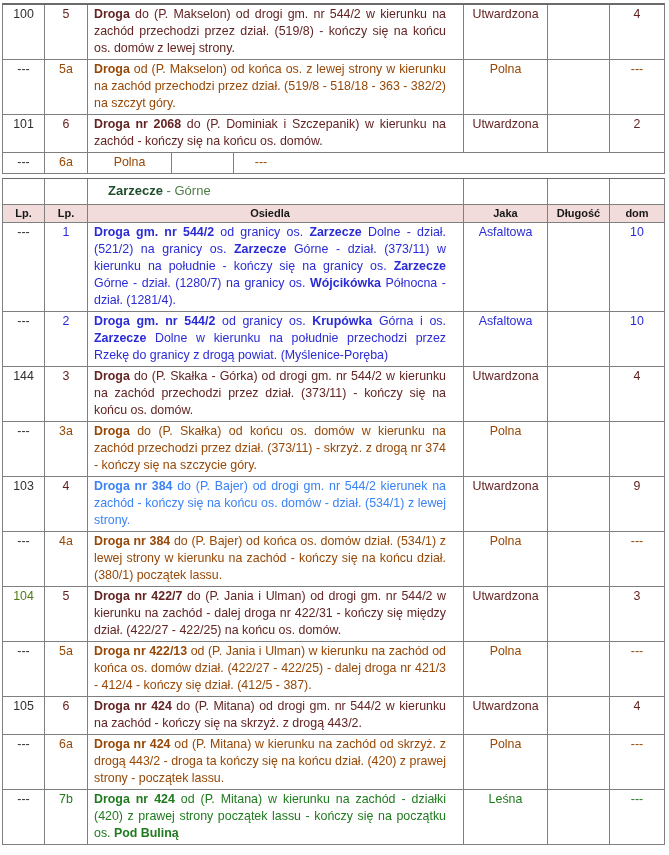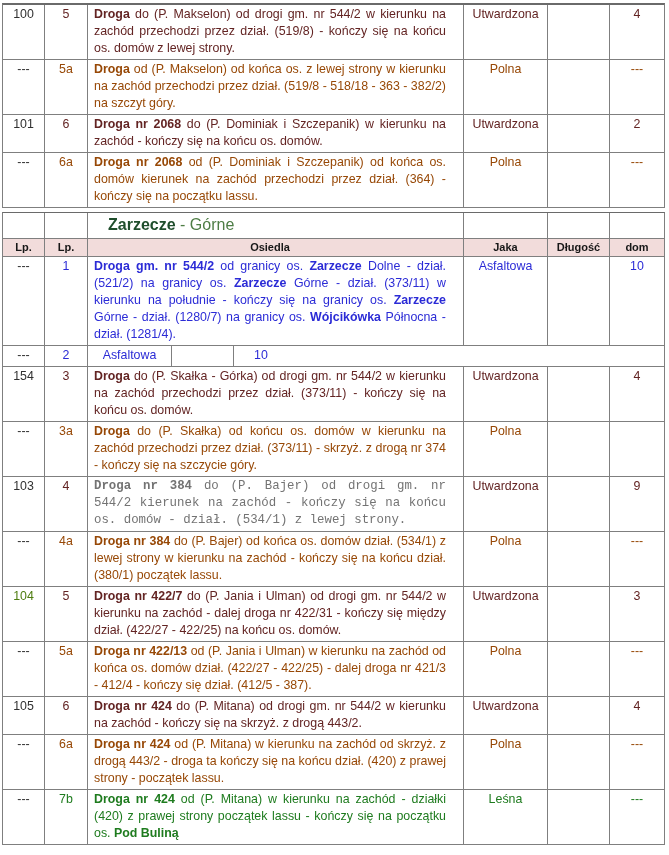--- a/index.html
+++ b/index.html
@@ -34,21 +34,21 @@
   .cell:last-child{border-right:none;}
   .c-lp1{width:42px;text-align:center;flex:0 0 auto;}
   .c-lp2{width:43px;text-align:center;flex:0 0 auto;}
   .c-desc{flex:1 1 auto;text-align:justify;padding-left:6px;padding-right:17px;}
   .c-jaka{width:84px;text-align:center;flex:0 0 auto;}
   .c-dlu{width:62px;flex:0 0 auto;}
   .c-dom{width:54px;text-align:center;flex:0 0 auto;}
   .b{font-weight:bold;}
   .lp1-text{color:#303030;}
   .title-row .cell{padding-top:1px;padding-bottom:2px;}
-  .title-text{font-size:16px;line-height:22px;white-space:nowrap;}
+  .title-text{font-size:13px;line-height:22px;white-space:nowrap;}
   .header-row .cell{
     background:var(--header-bg,#f2dcdb);
     font-size:11px;font-weight:bold;color:#171717;
     text-align:center;line-height:15px;padding-top:1px;padding-bottom:1px;
   }
 </style>
 </head>
 <body>
 
 <div class="page">
@@ -74,21 +74,20 @@
         <div class="cell c-lp1"><span class="lp1-text" style="color: rgb(48, 48, 48);">101</span></div>
         <div class="cell c-lp2" style="color: rgb(99, 36, 35);"><span>6</span></div>
         <div class="cell c-desc" style="color: rgb(99, 36, 35);"><span class="b">Droga nr 2068</span><span>  do (P. Dominiak i Szczepanik) w kierunku na zachód - kończy się na końcu os. domów.</span></div>
         <div class="cell c-jaka" style="color: rgb(99, 36, 35);">Utwardzona</div>
         <div class="cell c-dlu" style="color: rgb(99, 36, 35);"></div>
         <div class="cell c-dom" style="color: rgb(99, 36, 35);">2</div>
       </div>
       <div class="trow">
         <div class="cell c-lp1"><span class="lp1-text" style="color: rgb(48, 48, 48);">---</span></div>
         <div class="cell c-lp2" style="color: rgb(151, 72, 6);"><span>6a</span></div>
-        <div class="cell c-desc" style="color: rgb(151, 72, 6);"><span class="b">Droga nr 2068</span><span>  od (P. Dominiak i Szczepanik) od końca os. domów kierunek na zachód przechodzi przez  dział. (364) - kończy się na początku lassu.</span></div>
         <div class="cell c-jaka" style="color: rgb(151, 72, 6);">Polna</div>
         <div class="cell c-dlu" style="color: rgb(151, 72, 6);"></div>
         <div class="cell c-dom" style="color: rgb(151, 72, 6);">---</div>
       </div>
     </div>
 
   <div class="gap"></div>
 
   <div class="rtable second" id="table2">
 
@@ -118,44 +117,45 @@
         <div class="cell c-lp1"><span class="lp1-text" style="color: rgb(48, 48, 48);">---</span></div>
         <div class="cell c-lp2" style="color: rgb(43, 43, 214);"><span>1</span></div>
         <div class="cell c-desc" style="color: rgb(43, 43, 214);"><span class="b">Droga gm. nr 544/2</span><span>  od granicy os. </span><span class="b">Zarzecze</span><span> Dolne - dział. (521/2)  na  granicy os. </span><span class="b">Zarzecze</span><span> Górne -  dział.  (373/11)  w kierunku na południe - kończy się na  granicy os. </span><span class="b">Zarzecze</span><span> Górne - dział. (1280/7) na granicy os. </span><span class="b">Wójcikówka</span><span> Północna - dział. (1281/4).</span></div>
         <div class="cell c-jaka" style="color: rgb(43, 43, 214);">Asfaltowa</div>
         <div class="cell c-dlu" style="color: rgb(43, 43, 214);"></div>
         <div class="cell c-dom" style="color: rgb(43, 43, 214);">10</div>
       </div>
       <div class="trow">
         <div class="cell c-lp1"><span class="lp1-text" style="color: rgb(48, 48, 48);">---</span></div>
         <div class="cell c-lp2" style="color: rgb(43, 43, 214);"><span>2</span></div>
+        <div class="cell c-desc" style="color: rgb(43, 43, 214);"><span class="b">Droga gm. nr 544/2</span><span>  od granicy os. </span><span class="b">Krupówka</span><span> Górna  i os. </span><span class="b">Zarzecze</span><span> Dolne w kierunku na południe przechodzi przez Rzekę do granicy z drogą powiat. (Myślenice-Poręba)</span></div>
         <div class="cell c-jaka" style="color: rgb(43, 43, 214);">Asfaltowa</div>
         <div class="cell c-dlu" style="color: rgb(43, 43, 214);"></div>
         <div class="cell c-dom" style="color: rgb(43, 43, 214);">10</div>
       </div>
       <div class="trow">
-        <div class="cell c-lp1"><span class="lp1-text" style="color: rgb(48, 48, 48);">154</span></div>
+        <div class="cell c-lp1"><span class="lp1-text" style="color: rgb(48, 48, 48);">144</span></div>
         <div class="cell c-lp2" style="color: rgb(99, 36, 35);"><span>3</span></div>
         <div class="cell c-desc" style="color: rgb(99, 36, 35);"><span class="b">Droga</span><span> do (P. Skałka - Górka) od drogi gm. nr 544/2 w kierunku na zachód przechodzi przez dział. (373/11) - kończy się na końcu os. domów.</span></div>
         <div class="cell c-jaka" style="color: rgb(99, 36, 35);">Utwardzona</div>
         <div class="cell c-dlu" style="color: rgb(99, 36, 35);"></div>
         <div class="cell c-dom" style="color: rgb(99, 36, 35);">4</div>
       </div>
       <div class="trow">
         <div class="cell c-lp1"><span class="lp1-text" style="color: rgb(48, 48, 48);">---</span></div>
         <div class="cell c-lp2" style="color: rgb(151, 72, 6);"><span>3a</span></div>
         <div class="cell c-desc" style="color: rgb(151, 72, 6);"><span class="b">Droga</span><span>  do (P. Skałka) od końcu os. domów w kierunku na zachód przechodzi przez dział. (373/11) - skrzyż. z drogą nr 374 - kończy się na  szczycie góry.</span></div>
         <div class="cell c-jaka" style="color: rgb(151, 72, 6);">Polna</div>
         <div class="cell c-dlu" style="color: rgb(151, 72, 6);"></div>
         <div class="cell c-dom" style="color: rgb(151, 72, 6);"></div>
       </div>
       <div class="trow">
         <div class="cell c-lp1"><span class="lp1-text" style="color: rgb(48, 48, 48);">103</span></div>
         <div class="cell c-lp2" style="color: rgb(99, 36, 35);"><span>4</span></div>
-        <div class="cell c-desc" style="color: #737373; font-family: Liberation Mono, monospace;"><span class="b">Droga nr 384</span><span>  do (P. Bajer) od drogi gm. nr 544/2  kierunek na zachód - kończy się na końcu os. domów - dział. (534/1) z lewej strony.</span></div>
+        <div class="cell c-desc" style="color: #3b82f6;"><span class="b">Droga nr 384</span><span>  do (P. Bajer) od drogi gm. nr 544/2  kierunek na zachód - kończy się na końcu os. domów - dział. (534/1) z lewej strony.</span></div>
         <div class="cell c-jaka" style="color: rgb(99, 36, 35);">Utwardzona</div>
         <div class="cell c-dlu" style="color: rgb(99, 36, 35);"></div>
         <div class="cell c-dom" style="color: rgb(99, 36, 35);">9</div>
       </div>
       <div class="trow">
         <div class="cell c-lp1"><span class="lp1-text" style="color: rgb(48, 48, 48);">---</span></div>
         <div class="cell c-lp2" style="color: rgb(151, 72, 6);"><span>4a</span></div>
         <div class="cell c-desc" style="color: rgb(151, 72, 6);"><span class="b">Droga nr 384</span><span>  do (P. Bajer) od końca os. domów dział. (534/1)  z lewej strony  w kierunku na zachód - kończy się na końcu dział. (380/1) początek lassu.</span></div>
         <div class="cell c-jaka" style="color: rgb(151, 72, 6);">Polna</div>
         <div class="cell c-dlu" style="color: rgb(151, 72, 6);"></div>

